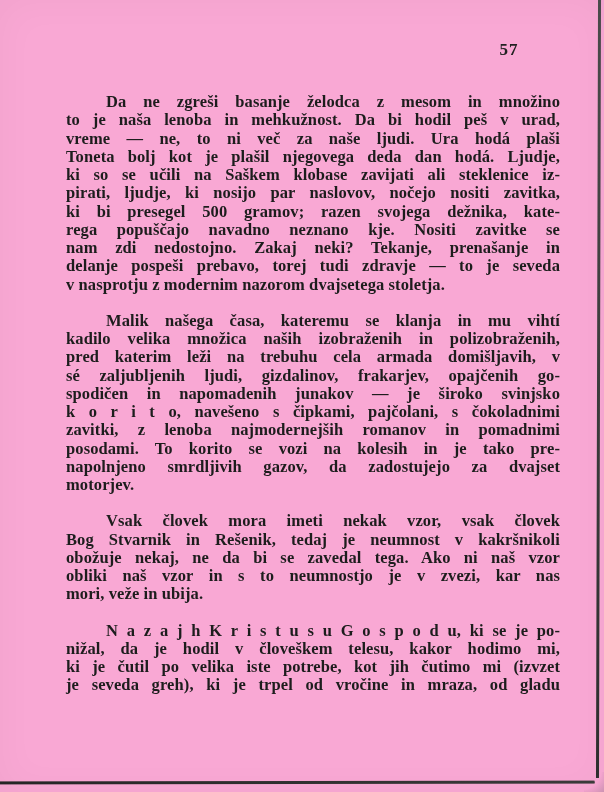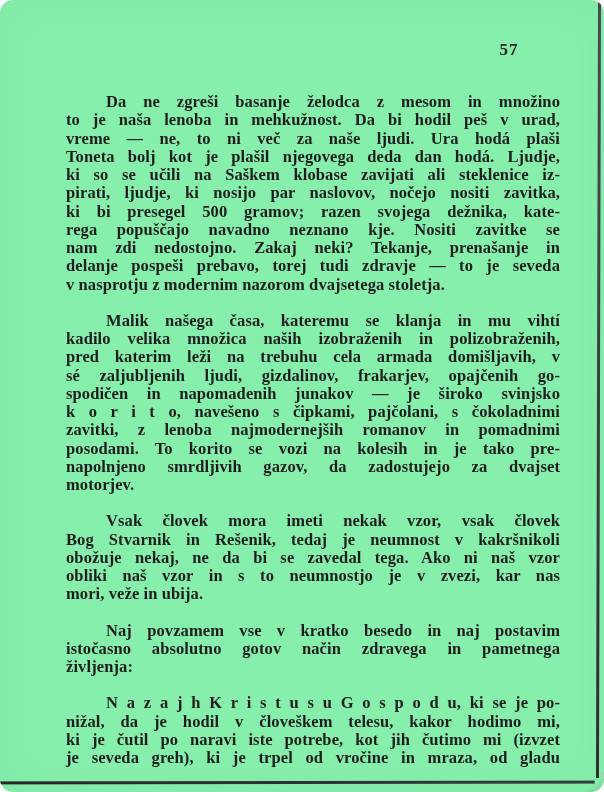--- a/index.html
+++ b/index.html
@@ -5,25 +5,24 @@
   html, body {
     margin: 0;
     padding: 0;
     background: #ffffff;
     font-family: "Liberation Serif", "DejaVu Serif", serif;
   }
   .scan {
     position: relative;
     width: 604px;
     height: 792px;
-    background: #86efac;
+    background: #f9a8d4;
     overflow: hidden;
     box-shadow: inset 0 0 40px rgba(0,0,0,0.035);
     color: #1b1b1b;
-    border-radius: 13px;
   }
   .page-number {
     position: absolute;
     left: 492px;
     top: 40px;
     width: 34px;
     text-align: center;
     font-size: 17px;
     font-weight: 700;
     letter-spacing: 1px;
@@ -111,28 +110,23 @@
         <div class="line short">motorjev.</div>
       </div>
       <div class="paragraph">
         <div class="line indent">Vsak človek mora imeti nekak vzor, vsak človek</div>
         <div class="line">Bog Stvarnik in Rešenik, tedaj je neumnost v kakršnikoli</div>
         <div class="line">obožuje nekaj, ne da bi se zavedal tega. Ako ni naš vzor</div>
         <div class="line">obliki naš vzor in s to neumnostjo je v zvezi, kar nas</div>
         <div class="line short">mori, veže in ubija.</div>
       </div>
       <div class="paragraph">
-        <div class="line indent">Naj povzamem vse v kratko besedo in naj postavim</div>
-        <div class="line">istočasno absolutno gotov način zdravega in pametnega</div>
-        <div class="line short">življenja:</div>
-      </div>
-      <div class="paragraph">
         <div class="line indent">N a z a j  h  K r i s t u s u  G o s p o d u,  ki se je po-</div>
         <div class="line">nižal, da je hodil v človeškem telesu, kakor hodimo mi,</div>
-        <div class="line">ki je čutil po naravi iste potrebe, kot jih čutimo mi (izvzet</div>
+        <div class="line">ki je čutil po velika iste potrebe, kot jih čutimo mi (izvzet</div>
         <div class="line">je seveda greh), ki je trpel od vročine in mraza, od gladu</div>
       </div>
     </div>
 
   <div class="edge-right"></div>
   <div class="edge-bottom"></div>
   <div class="corner-shade"></div>
 </div>
 
 </body></html>

